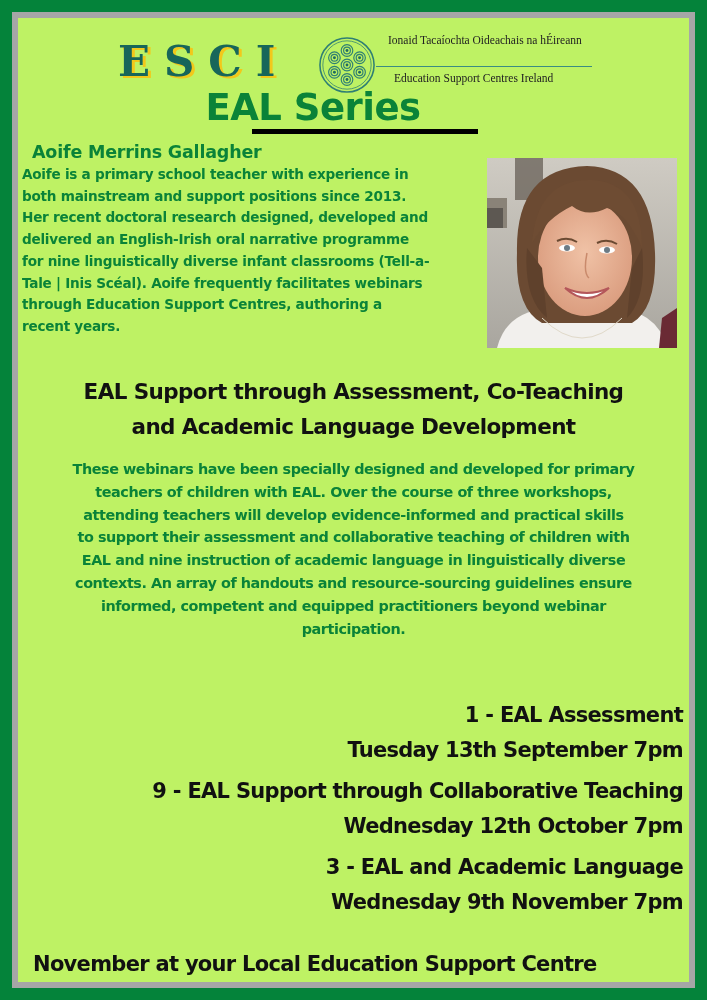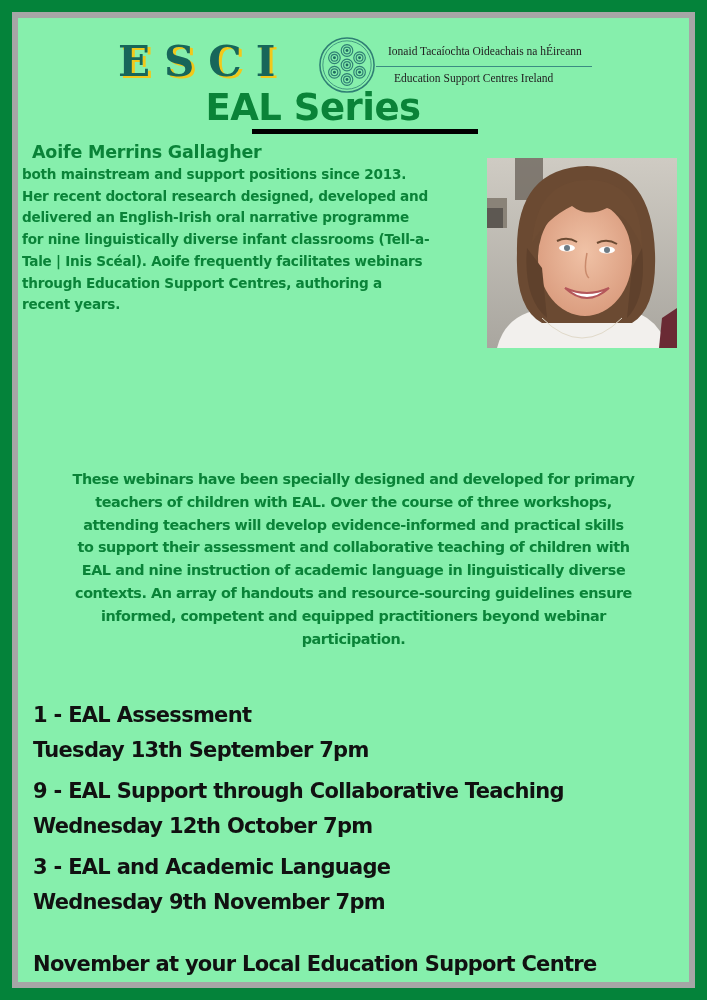--- a/index.html
+++ b/index.html
@@ -12,21 +12,21 @@
   .frame {
     position: absolute;
     left: 12px; top: 12px;
     width: 683px; height: 976px;
     background: #a6a6a6;
   }
   .page {
     position: absolute;
     left: 6px; top: 6px;
     width: 671px; height: 964px;
-    background: #86efac;
+    background: #bef264;
   }
   
   .logo {
     position: absolute;
     left: 100px; top: 16px;
     height: 60px;
     width: 480px;
   }
   .logo-letters {
     position: absolute;
@@ -45,21 +45,21 @@
     width: 58px; height: 58px;
   }
   .logo-line {
     position: absolute;
     left: 258px; top: 32px;
     width: 216px; height: 1px;
     background: #3b8c82;
   }
   .logo-irish {
     position: absolute;
-    left: 270px; top: 11px;
+    left: 270px; top: 0;
     font-family: "Liberation Serif", serif;
     font-size: 11.5px;
     color: #222;
     white-space: nowrap;
   }
   .logo-english {
     position: absolute;
     left: 276px; top: 38px;
     font-family: "Liberation Serif", serif;
     font-size: 11.5px;
@@ -117,40 +117,40 @@
     width: 671px;
     text-align: center;
     color: #111;
     font-weight: bold;
     font-size: 21.5px;
     line-height: 35px;
     letter-spacing: -0.6px;
   }
   .description {
     position: absolute;
-    left: 0; top: 450px;
+    left: 0; top: 440px;
     width: 671px;
     text-align: center;
     color: #0a8338;
     font-weight: bold;
     font-size: 14.4px;
     line-height: 22.8px;
     letter-spacing: -0.45px;
   }
   .sessions {
     position: absolute;
     left: 15px; top: 680px;
     width: 650px;
     color: #111;
     font-weight: bold;
     font-size: 21px;
     letter-spacing: -0.7px;
   }
   .session { margin-bottom: 6px; }
-  .session-title, .session-date { line-height: 35px; display: block; white-space: nowrap; }
+  .session-title, .session-date { line-height: 35px; display: block; white-space: nowrap; text-align: right; }
   .register {
     position: absolute;
     left: 15px; top: 930px;
     color: #111;
     font-weight: bold;
     font-size: 21px;
     letter-spacing: -0.7px;
     line-height: 32px;
     white-space: nowrap;
   }
@@ -196,20 +196,21 @@
       <div class="logo-line"></div>
       <div class="logo-english">Education Support Centres Ireland</div>
     </div>
 
     <div class="series-title">EAL Series</div>
     <div class="series-underline"></div>
 
     <div class="bio">
       <div class="bio-name">Aoife Merrins Gallagher</div>
       <div class="bio-text">
+        <div>Aoife is a primary school teacher with experience in</div>
         <div>both mainstream and support positions since 2013.</div>
         <div>Her recent doctoral research designed, developed and</div>
         <div>delivered an English-Irish oral narrative programme</div>
         <div>for nine linguistically diverse infant classrooms (Tell-a-</div>
         <div>Tale | Inis Scéal). Aoife frequently facilitates webinars</div>
         <div>through Education Support Centres, authoring a</div>
         <div>recent years.</div>
       </div>
     </div>
 
@@ -249,20 +250,24 @@
         <path d="M110 85 Q120 80 130 86" stroke="#6b4a32" stroke-width="2" fill="none"></path>
 
         <path d="M100 95 Q96 115 102 120" stroke="#c98a6c" stroke-width="1.5" fill="none"></path>
 
         <path d="M78 130 Q100 150 122 130 Q100 140 78 130 Z" fill="#fff" stroke="#b4575a" stroke-width="2"></path>
 
         <path d="M55 160 Q95 200 135 160" stroke="#e0d9c9" stroke-width="1" fill="none"></path>
       </svg>
     </div>
 
+    <div class="course-title">
+      <div>EAL Support through Assessment, Co-Teaching</div>
+      <div>and Academic Language Development</div>
+    </div>
 
     <div class="description">
       <div>These webinars have been specially designed and developed for primary</div>
       <div>teachers of children with EAL. Over the course of three workshops,</div>
       <div>attending teachers will develop evidence-informed and practical skills</div>
       <div>to support their assessment and collaborative teaching of children with</div>
       <div>EAL and nine instruction of academic language in linguistically diverse</div>
       <div>contexts. An array of handouts and resource-sourcing guidelines ensure</div>
       <div>informed, competent and equipped practitioners beyond webinar</div>
       <div>participation.</div>

